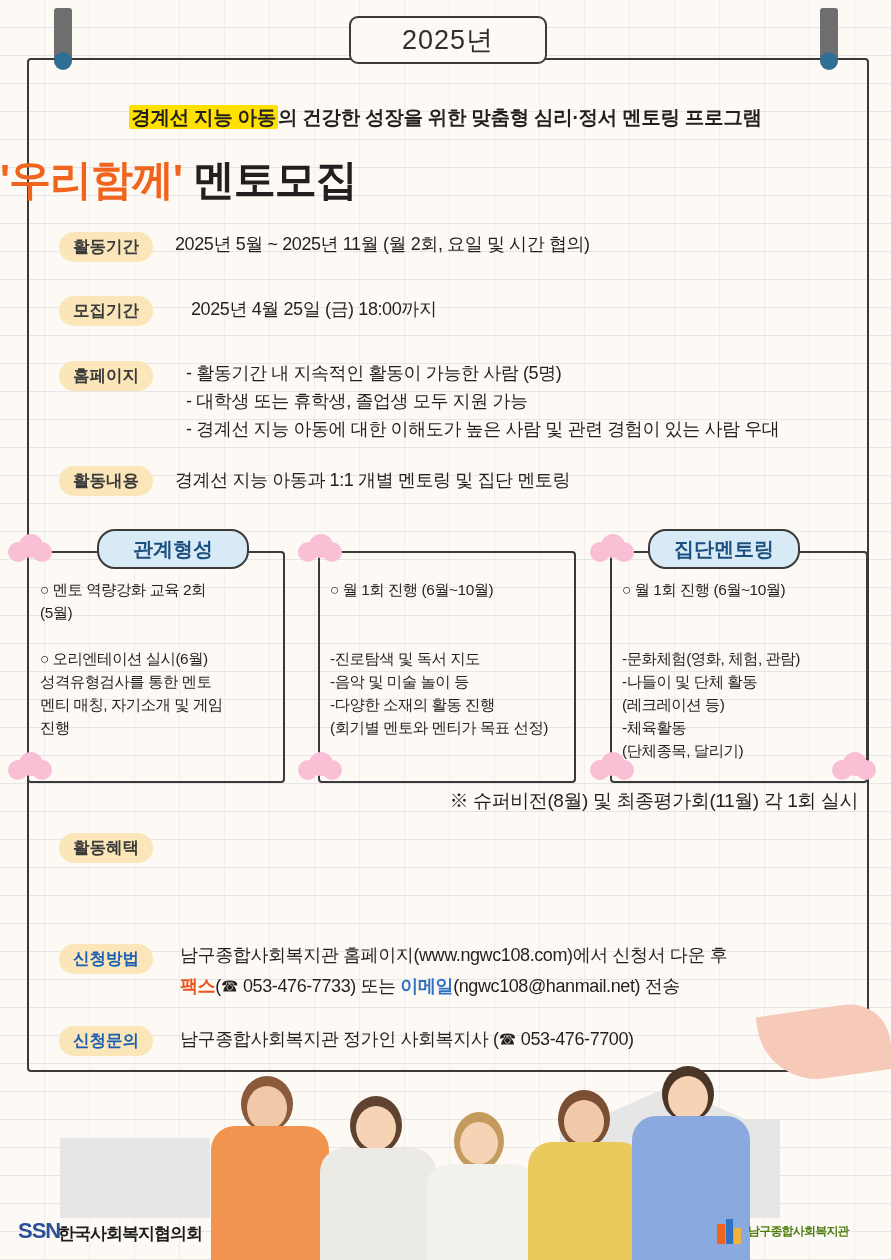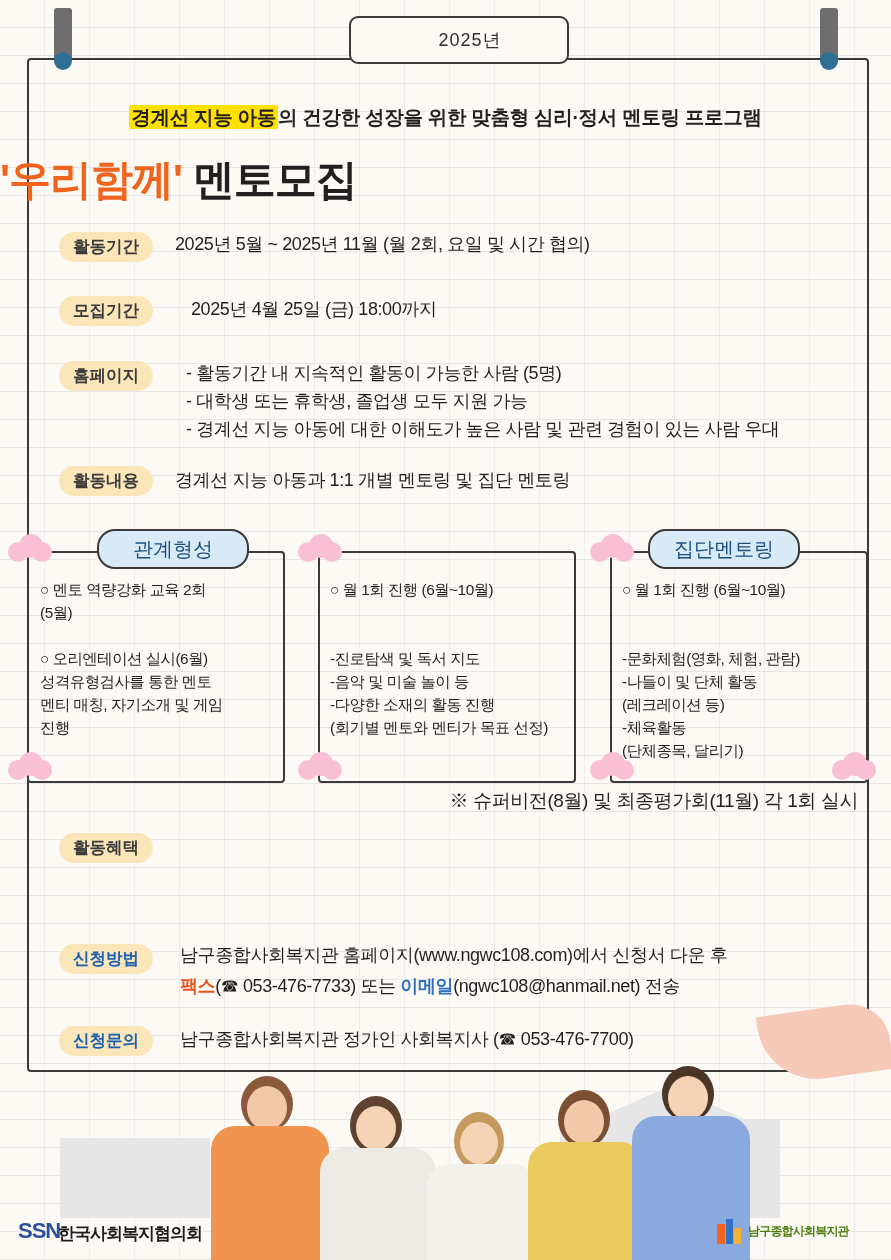--- a/index.html
+++ b/index.html
@@ -29,21 +29,21 @@
       rgba(195,195,205,0.22) 45px);
     z-index:0;
   }
   .poster{position:absolute;inset:0;z-index:2;}
 
   
   .year-tab{
     position:absolute;left:349px;top:16px;width:194px;height:44px;
     border:2.5px solid #3b3b3b;border-radius:9px;background:#fdfaf5;
     display:flex;align-items:center;justify-content:center;
-    font-size:18px;letter-spacing:1px;color:#2e2e2e;z-index:5;padding-left:22px;
+    font-size:27px;letter-spacing:1px;color:#2e2e2e;z-index:5;
   }
   .hanger-left,.hanger-right{
     position:absolute;top:8px;width:18px;height:52px;background:#6e6e6e;border-radius:3px;z-index:3;
   }
   .hanger-left{left:54px;}
   .hanger-right{left:820px;}
   .knob{position:absolute;width:18px;height:18px;border-radius:50%;background:#2f6f94;z-index:6;}
   .knob.l{left:54px;top:52px;}
   .knob.r{left:820px;top:52px;}
 
@@ -79,21 +79,21 @@
   .colbox{
     position:absolute;top:551px;width:254px;height:228px;
     border:2.3px solid #3a3a3a;border-radius:4px;background:transparent;z-index:5;
   }
   .colbox.c1{left:27px;}
   .colbox.c2{left:318px;}
   .colbox.c3{left:610px;}
   .colhead{
     position:absolute;top:529px;height:36px;border:2.3px solid #3a3a3a;border-radius:18px;
     background:#d9eaf7;display:flex;align-items:center;justify-content:center;
-    font-size:20px;font-weight:normal;color:#1b4f7e;z-index:7;
+    font-size:20px;font-weight:bold;color:#1b4f7e;z-index:7;
   }
   .colhead.c1{left:97px;width:148px;}
   .colhead.c2{left:375px;width:148px;}
   .colhead.c3{left:648px;width:148px;}
   .coltext{
     position:absolute;font-size:15.4px;line-height:23px;z-index:7;letter-spacing:-0.5px;white-space:pre-line;
   }
   .coltext.c1{left:40px;top:578px;width:236px;}
   .coltext.c2{left:330px;top:578px;width:244px;}
   .coltext.c3{left:622px;top:578px;width:240px;}

